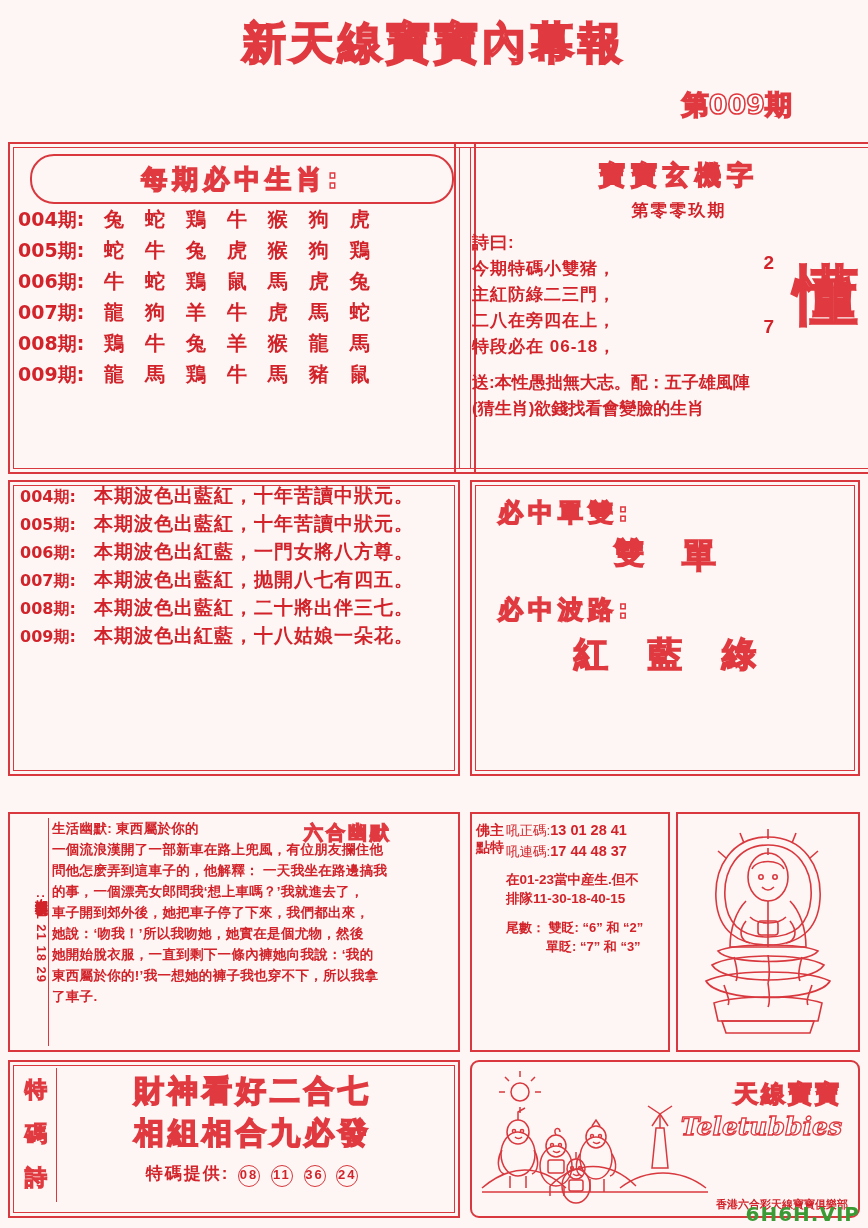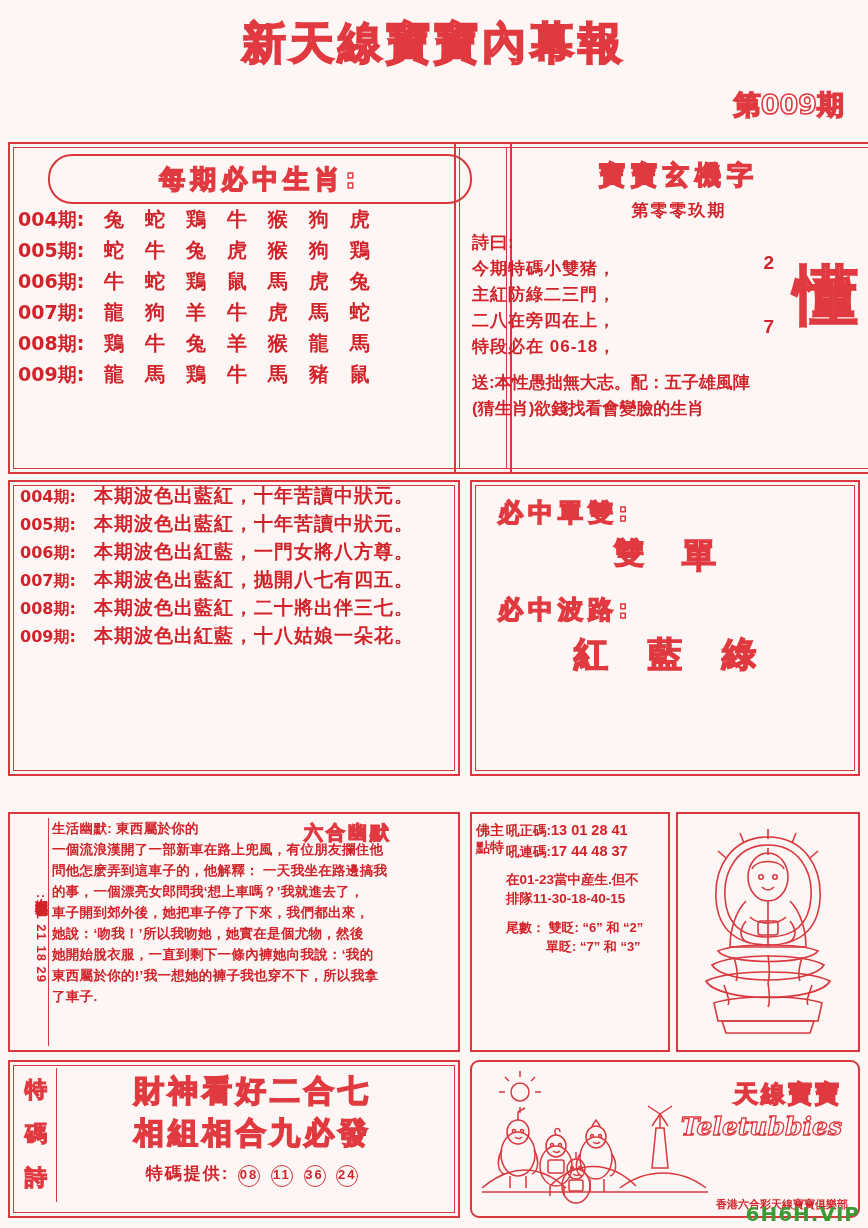--- a/index.html
+++ b/index.html
@@ -22,21 +22,21 @@
     font-family:"DejaVu Sans",sans-serif;
     font-size:44px;
     font-weight:bold;
     letter-spacing:4px;
     color:#fff;
     -webkit-text-stroke:2px #e0393f;
     text-shadow:0 0 0 #e0393f;
   }
   .issue{
     text-align:right;
-    padding-right:24px;
+    padding-right:76px;
     margin-top:14px;
     font-family:"DejaVu Sans",sans-serif;
     font-size:27px;
     font-weight:bold;
     color:#fff;
     -webkit-text-stroke:1.6px #e0393f;
   }
 
   
   .box{
@@ -45,21 +45,21 @@
     box-sizing:border-box;
     background:transparent;
   }
   .box .inner{
     position:absolute;
     inset:3px;
     border:1px solid #d8383e;
   }
 
   
-  #zodiac-box{left:8px;top:142px;width:504px;height:332px;}
+  #zodiac-box{left:8px;top:142px;width:468px;height:332px;}
   .pill{
     margin:10px auto 0 auto;
     width:420px;height:46px;
     border:2px solid #d8383e;
     border-radius:24px;
     display:flex;align-items:center;justify-content:center;
   }
   .pill .t{
     font-family:"DejaVu Sans",sans-serif;
     font-size:26px;font-weight:bold;letter-spacing:5px;
@@ -164,21 +164,21 @@
     letter-spacing:.3px;
   }
 
   
   #codes-box{left:470px;top:812px;width:200px;height:240px;}
   .codes-left{
     position:absolute;left:4px;top:8px;width:28px;
     font-size:14px;font-weight:bold;line-height:17px;text-align:center;
   }
   .codes-body{position:absolute;left:34px;right:4px;top:6px;}
-  .codes-body .cl{font-size:13.5px;font-weight:bold;line-height:21px;}
+  .codes-body .cl{font-size:13.5px;font-weight:normal;line-height:21px;}
   .codes-body .cl b{font-size:14.5px;}
   .codes-body .blk{margin-top:8px;font-size:13.5px;font-weight:bold;line-height:19px;}
   .codes-body .tail{margin-top:10px;font-size:13px;font-weight:bold;line-height:19px;}
 
   #buddha-box{left:676px;top:812px;width:184px;height:240px;}
   .buddha-wrap{position:absolute;inset:6px;display:flex;align-items:center;justify-content:center;}
 
   
   #poem-box{left:8px;top:1060px;width:452px;height:158px;}
   .poem-left{

